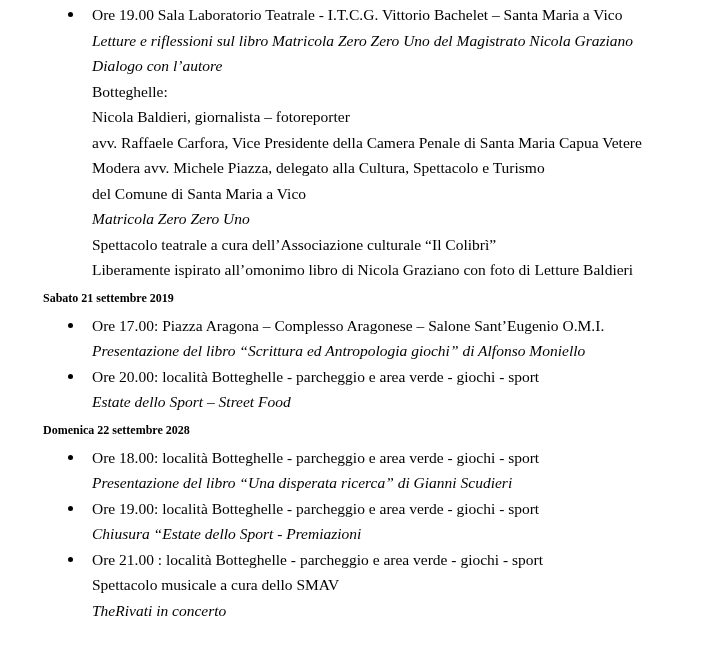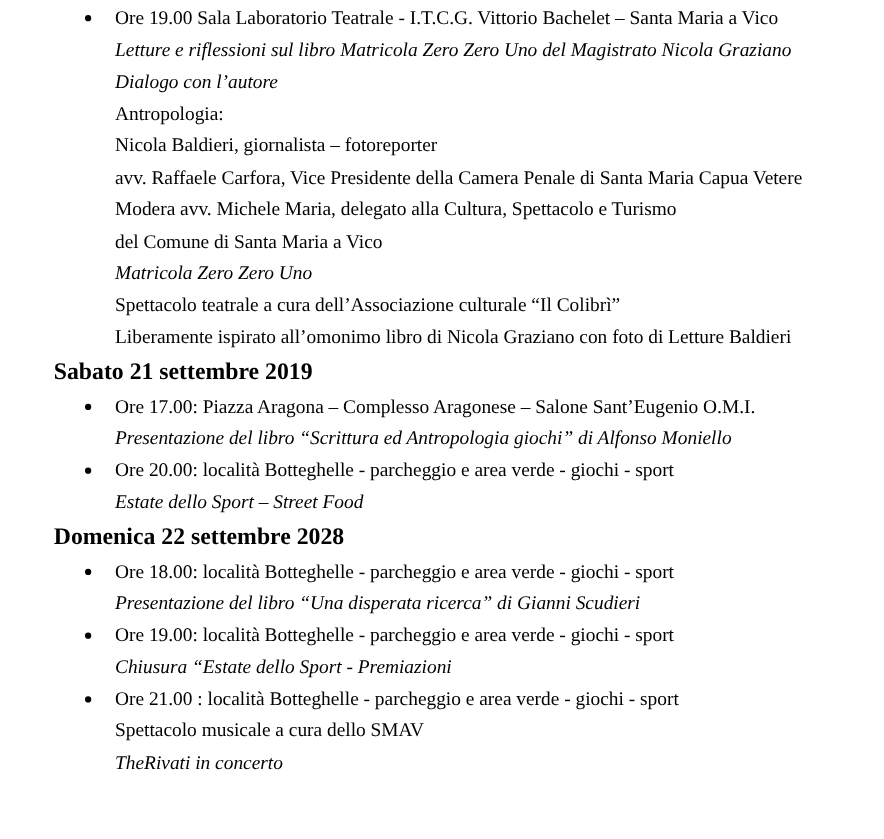--- a/index.html
+++ b/index.html
@@ -36,21 +36,21 @@
     position: absolute;
     left: 25px;
     top: 10px;
     width: 5px;
     height: 5px;
     border-radius: 50%;
     background: #000000;
   }
   .day-heading {
     margin: 0;
-    font-size: 19px;
+    font-size: 12px;
     font-weight: bold;
     line-height: 30px;
     white-space: nowrap;
   }
 </style>
 </head>
 <body>
 
 <div class="page">
 
@@ -61,30 +61,30 @@
         <span class="dot"></span>
         <span>Ore 19.00 Sala Laboratorio Teatrale - I.T.C.G. Vittorio Bachelet – Santa Maria a Vico</span>
       </div>
       <div class="line indent italic">
         <span>Letture e riflessioni sul libro Matricola Zero Zero Uno del Magistrato Nicola Graziano</span>
       </div>
       <div class="line indent italic">
         <span>Dialogo con l’autore</span>
       </div>
       <div class="line indent">
-        <span>Antropologia:</span>
+        <span>Botteghelle:</span>
       </div>
       <div class="line indent">
         <span>Nicola Baldieri, giornalista – fotoreporter</span>
       </div>
       <div class="line indent">
         <span>avv. Raffaele Carfora, Vice Presidente della Camera Penale di Santa Maria Capua Vetere</span>
       </div>
       <div class="line indent">
-        <span>Modera avv. Michele Maria, delegato alla Cultura, Spettacolo e Turismo</span>
+        <span>Modera avv. Michele Piazza, delegato alla Cultura, Spettacolo e Turismo</span>
       </div>
       <div class="line indent">
         <span>del Comune di Santa Maria a Vico</span>
       </div>
     </div>
 
     <div>
       <div class="line indent italic">
         <span>Matricola Zero Zero Uno</span>
       </div>

